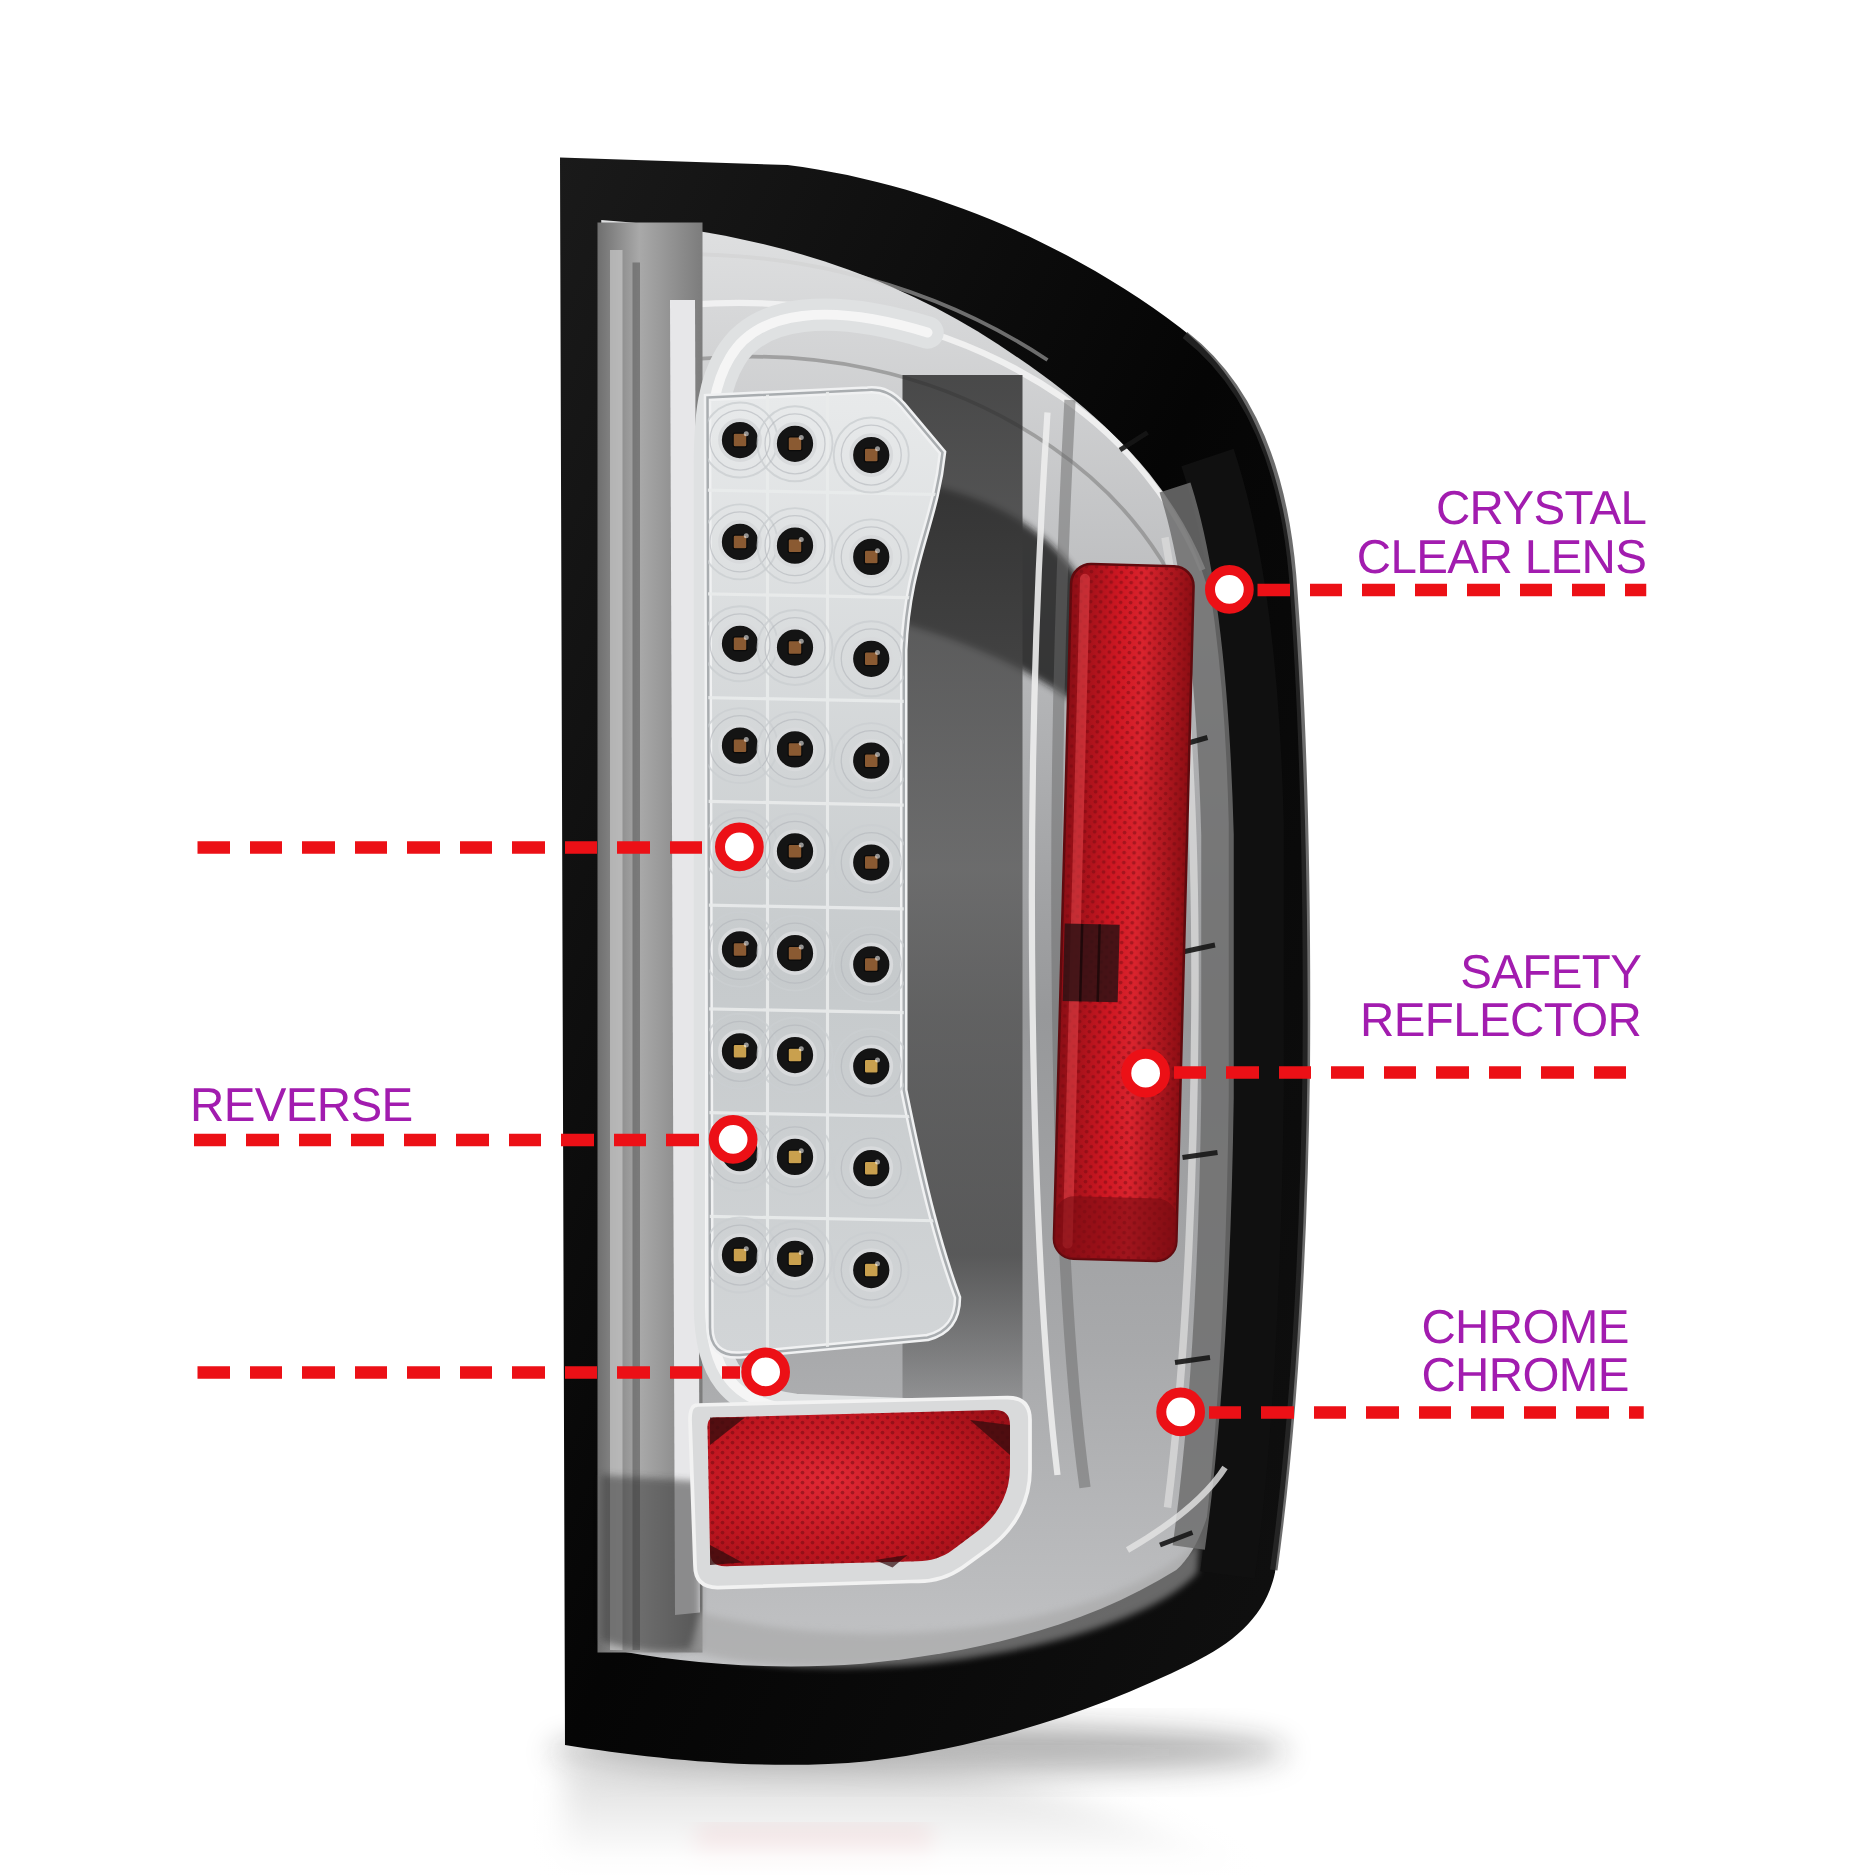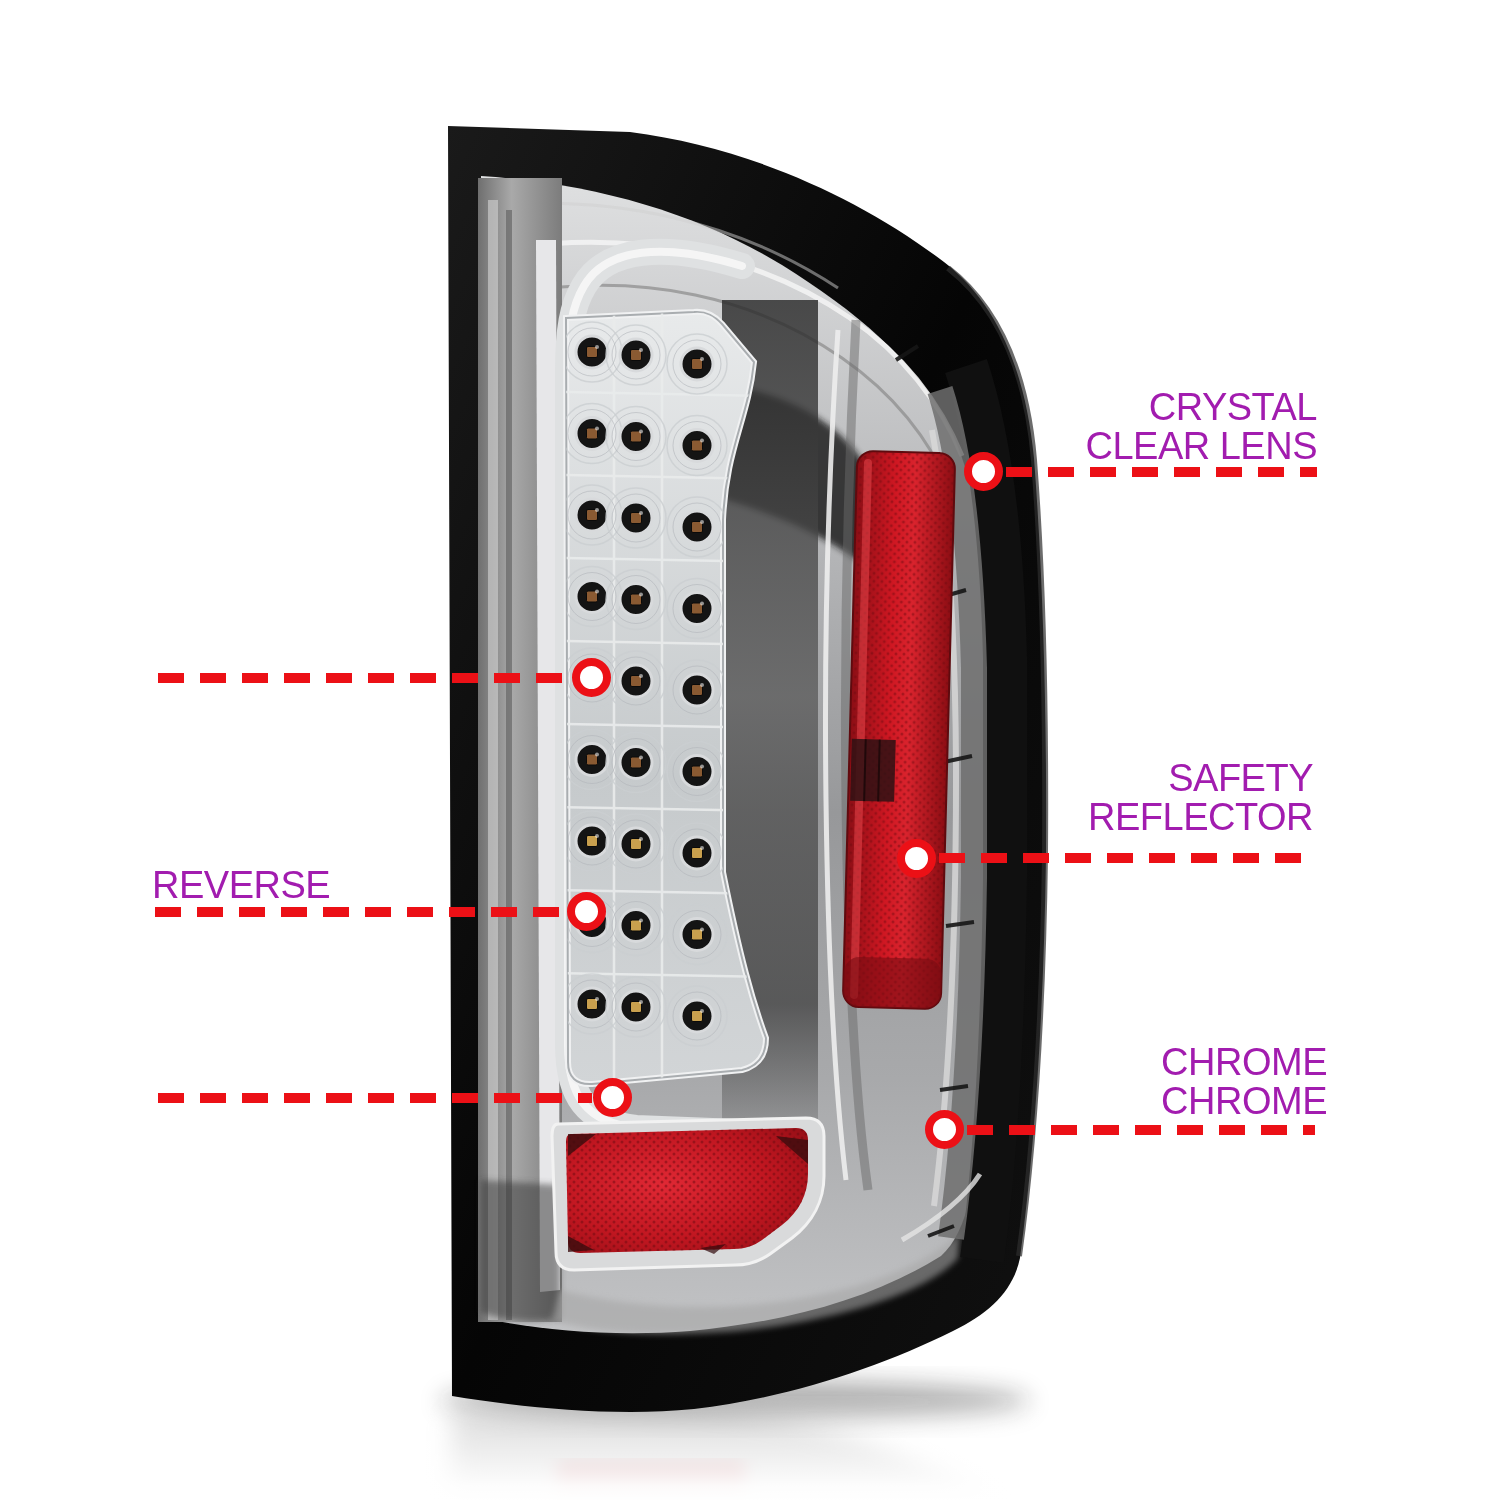--- a/index.html
+++ b/index.html
@@ -360,20 +360,20 @@
 <div class="dash" style="left:1006px;top:467px;width:311px;"></div>
 <div class="dot" style="left:964px;top:452px;"></div>
 
 <div class="callout callout-right" style="right:187px;top:759px;">
   <span class="co-line">SAFETY</span>
   <span class="co-line">REFLECTOR</span>
 </div>
 <div class="dash" style="left:939px;top:853px;width:374px;"></div>
 <div class="dot" style="left:897px;top:839px;"></div>
 
-<div class="callout callout-right" style="right:173px;top:1043px;">
+<div class="callout callout-right" style="right:197px;top:1043px;">
   <span class="co-line">CHROME</span>
   <span class="co-line">CHROME</span>
 </div>
 <div class="dash" style="left:967px;top:1125px;width:348px;"></div>
 <div class="dot" style="left:925px;top:1110px;"></div>
 
 </div>
 
 </body></html>

